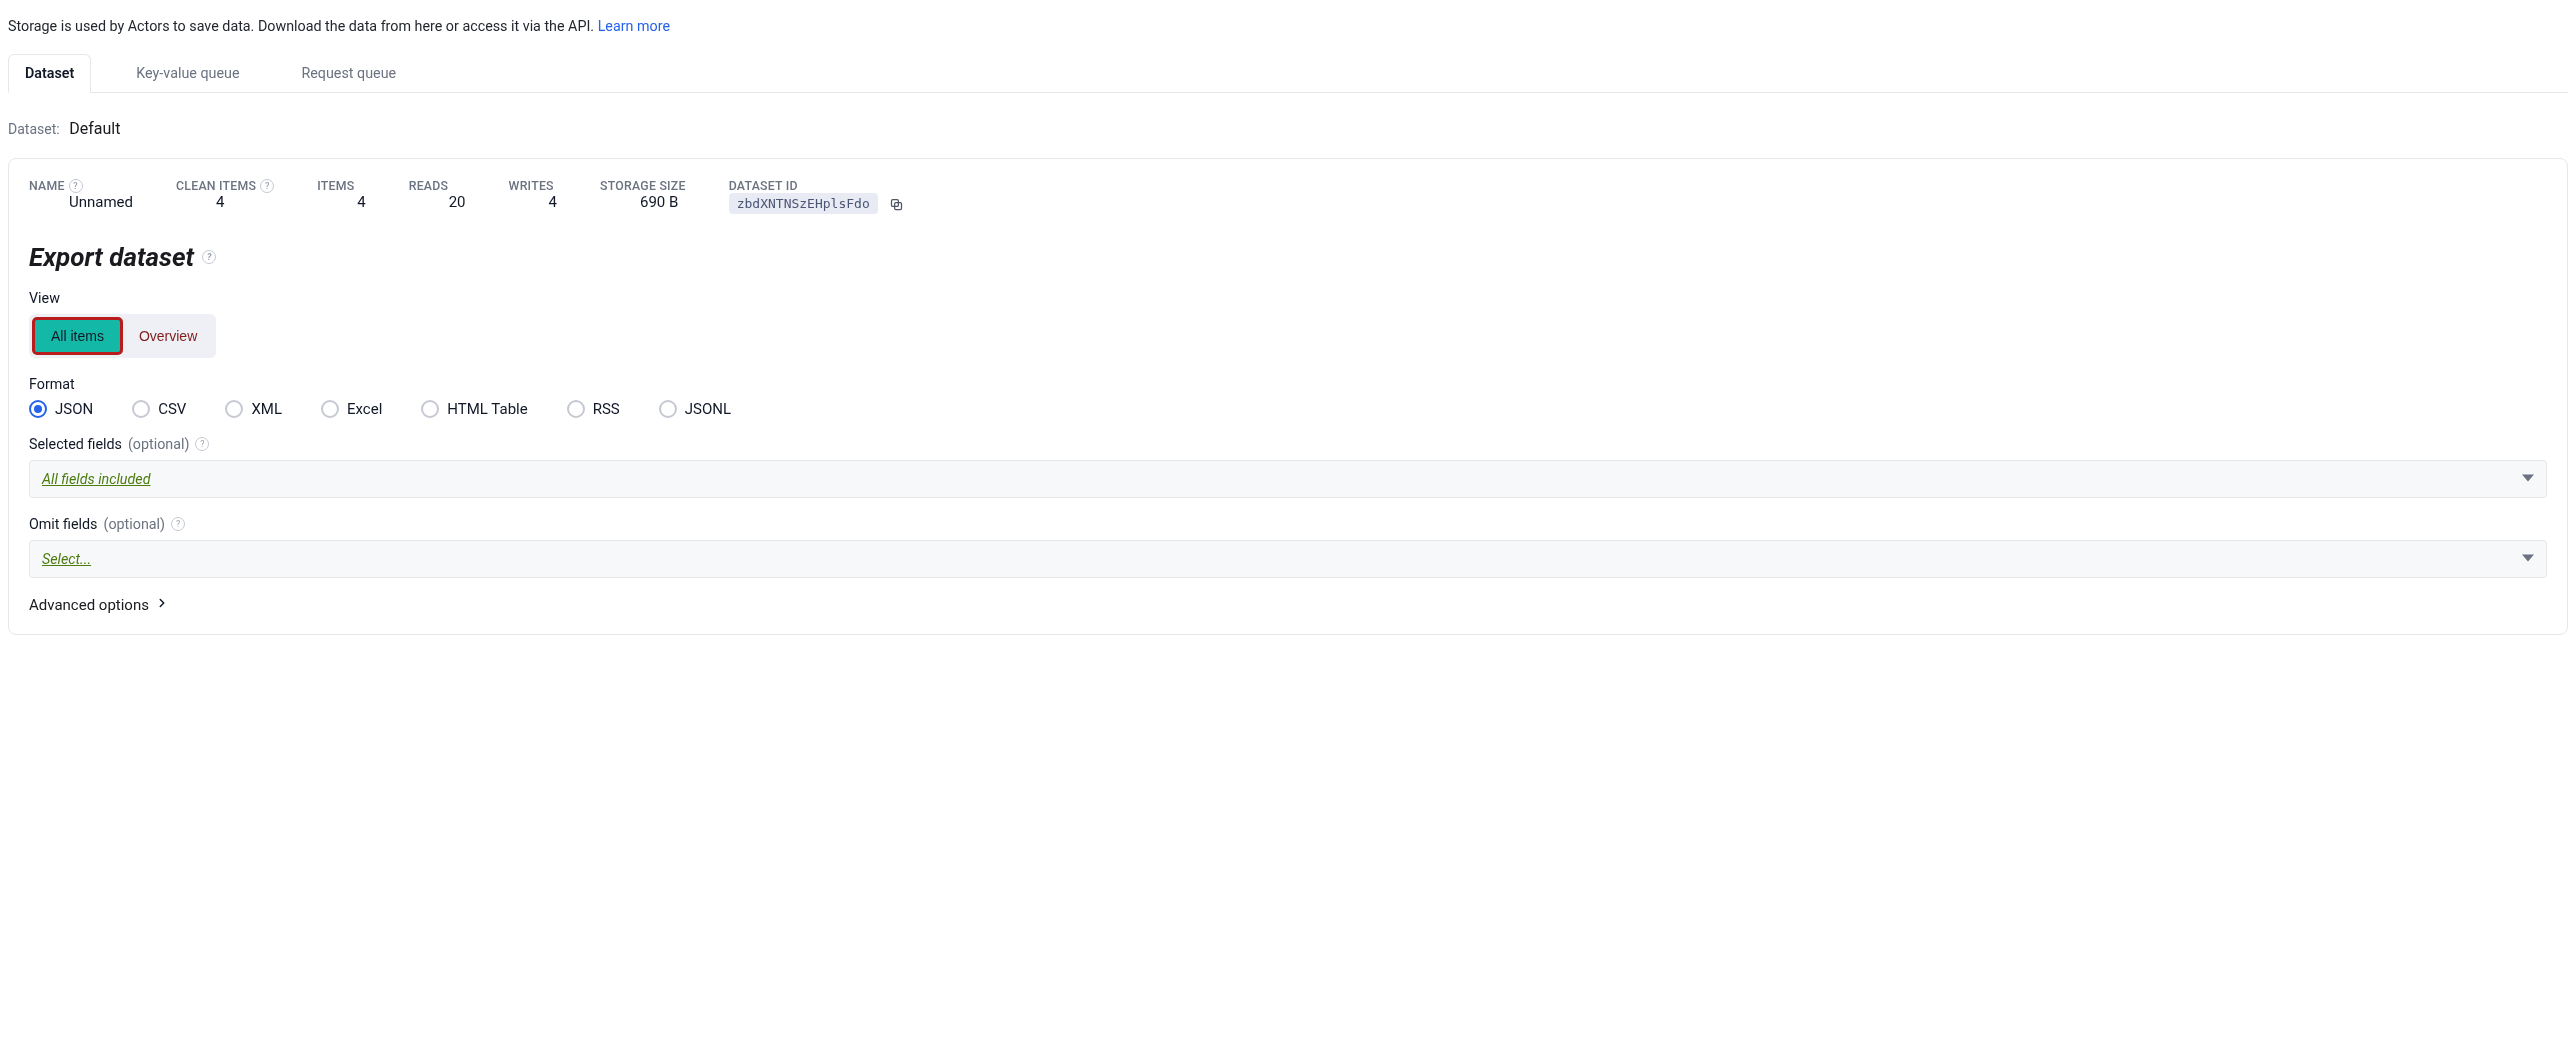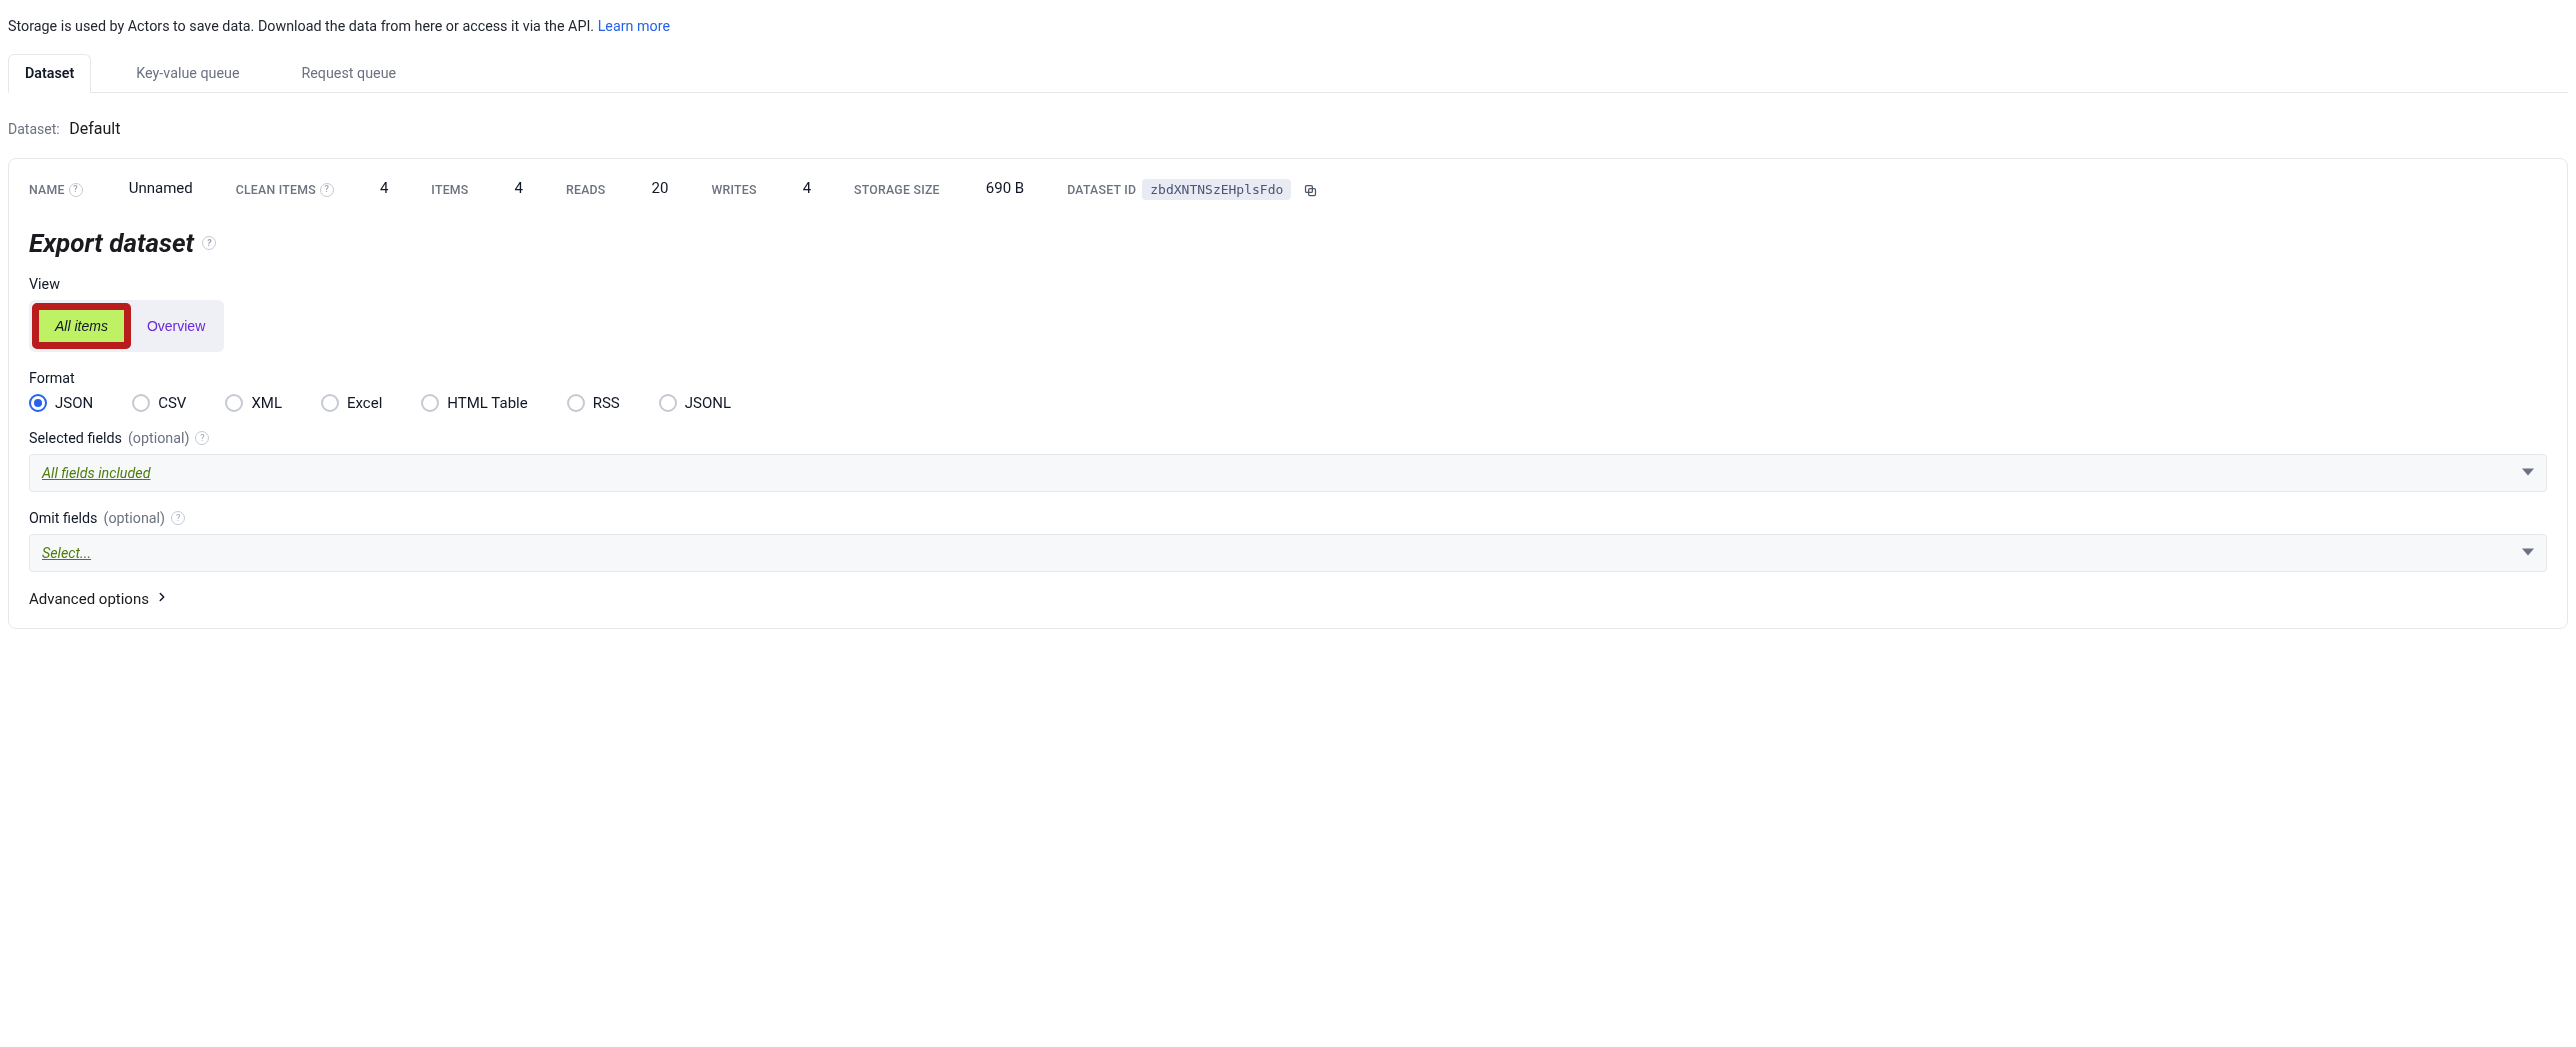--- a/index.html
+++ b/index.html
@@ -43,21 +43,21 @@
 
   .card {
     border: 1px solid #e5e7eb;
     border-radius: 8px;
     padding: 20px;
     margin-top: 20px;
   }
 
   
   .stats { display: flex; flex-wrap: wrap; gap: 43px; }
-  .stat { display: flex; flex-direction: row; gap: 6px; }
+  .stat { display: flex; flex-direction: column; }
   .stat-head {
     color: #6b7280;
     font-size: 12.3px;
     font-weight: 500;
     letter-spacing: .02em;
     display: flex;
     align-items: center;
     gap: 4px;
   }
   .stat-val { color: #111827; font-size: 15px; margin-left: 40px; }
@@ -93,29 +93,28 @@
     display:inline-flex;
     background:#eef0f5;
     border-radius:6px;
     padding:3px;
   }
   .seg button {
     border:none;
     background:transparent;
     padding: 8px 16px;
     font-size:14px;
-    color:#6d28d9;
+    color:#7f1d1d;
     border-radius:5px;
     cursor:pointer;
   }
   .seg button.active {
-    background:#bef264;
-    border:7px solid #b91c1c;
+    background:#14b8a6;
+    border:3px solid #b91c1c;
     color:#111827;
-    font-style:italic;
   }
 
   
   .radios { display:flex; gap:39px; flex-wrap:wrap; }
   .radio-item { display:flex; align-items:center; gap:8px; cursor:pointer; }
   .radio {
     width:18px;height:18px;border:2px solid #c5c9d2;border-radius:50%;
     display:inline-flex;align-items:center;justify-content:center;
   }
   .radio.checked { border-color:#2563eb; }

